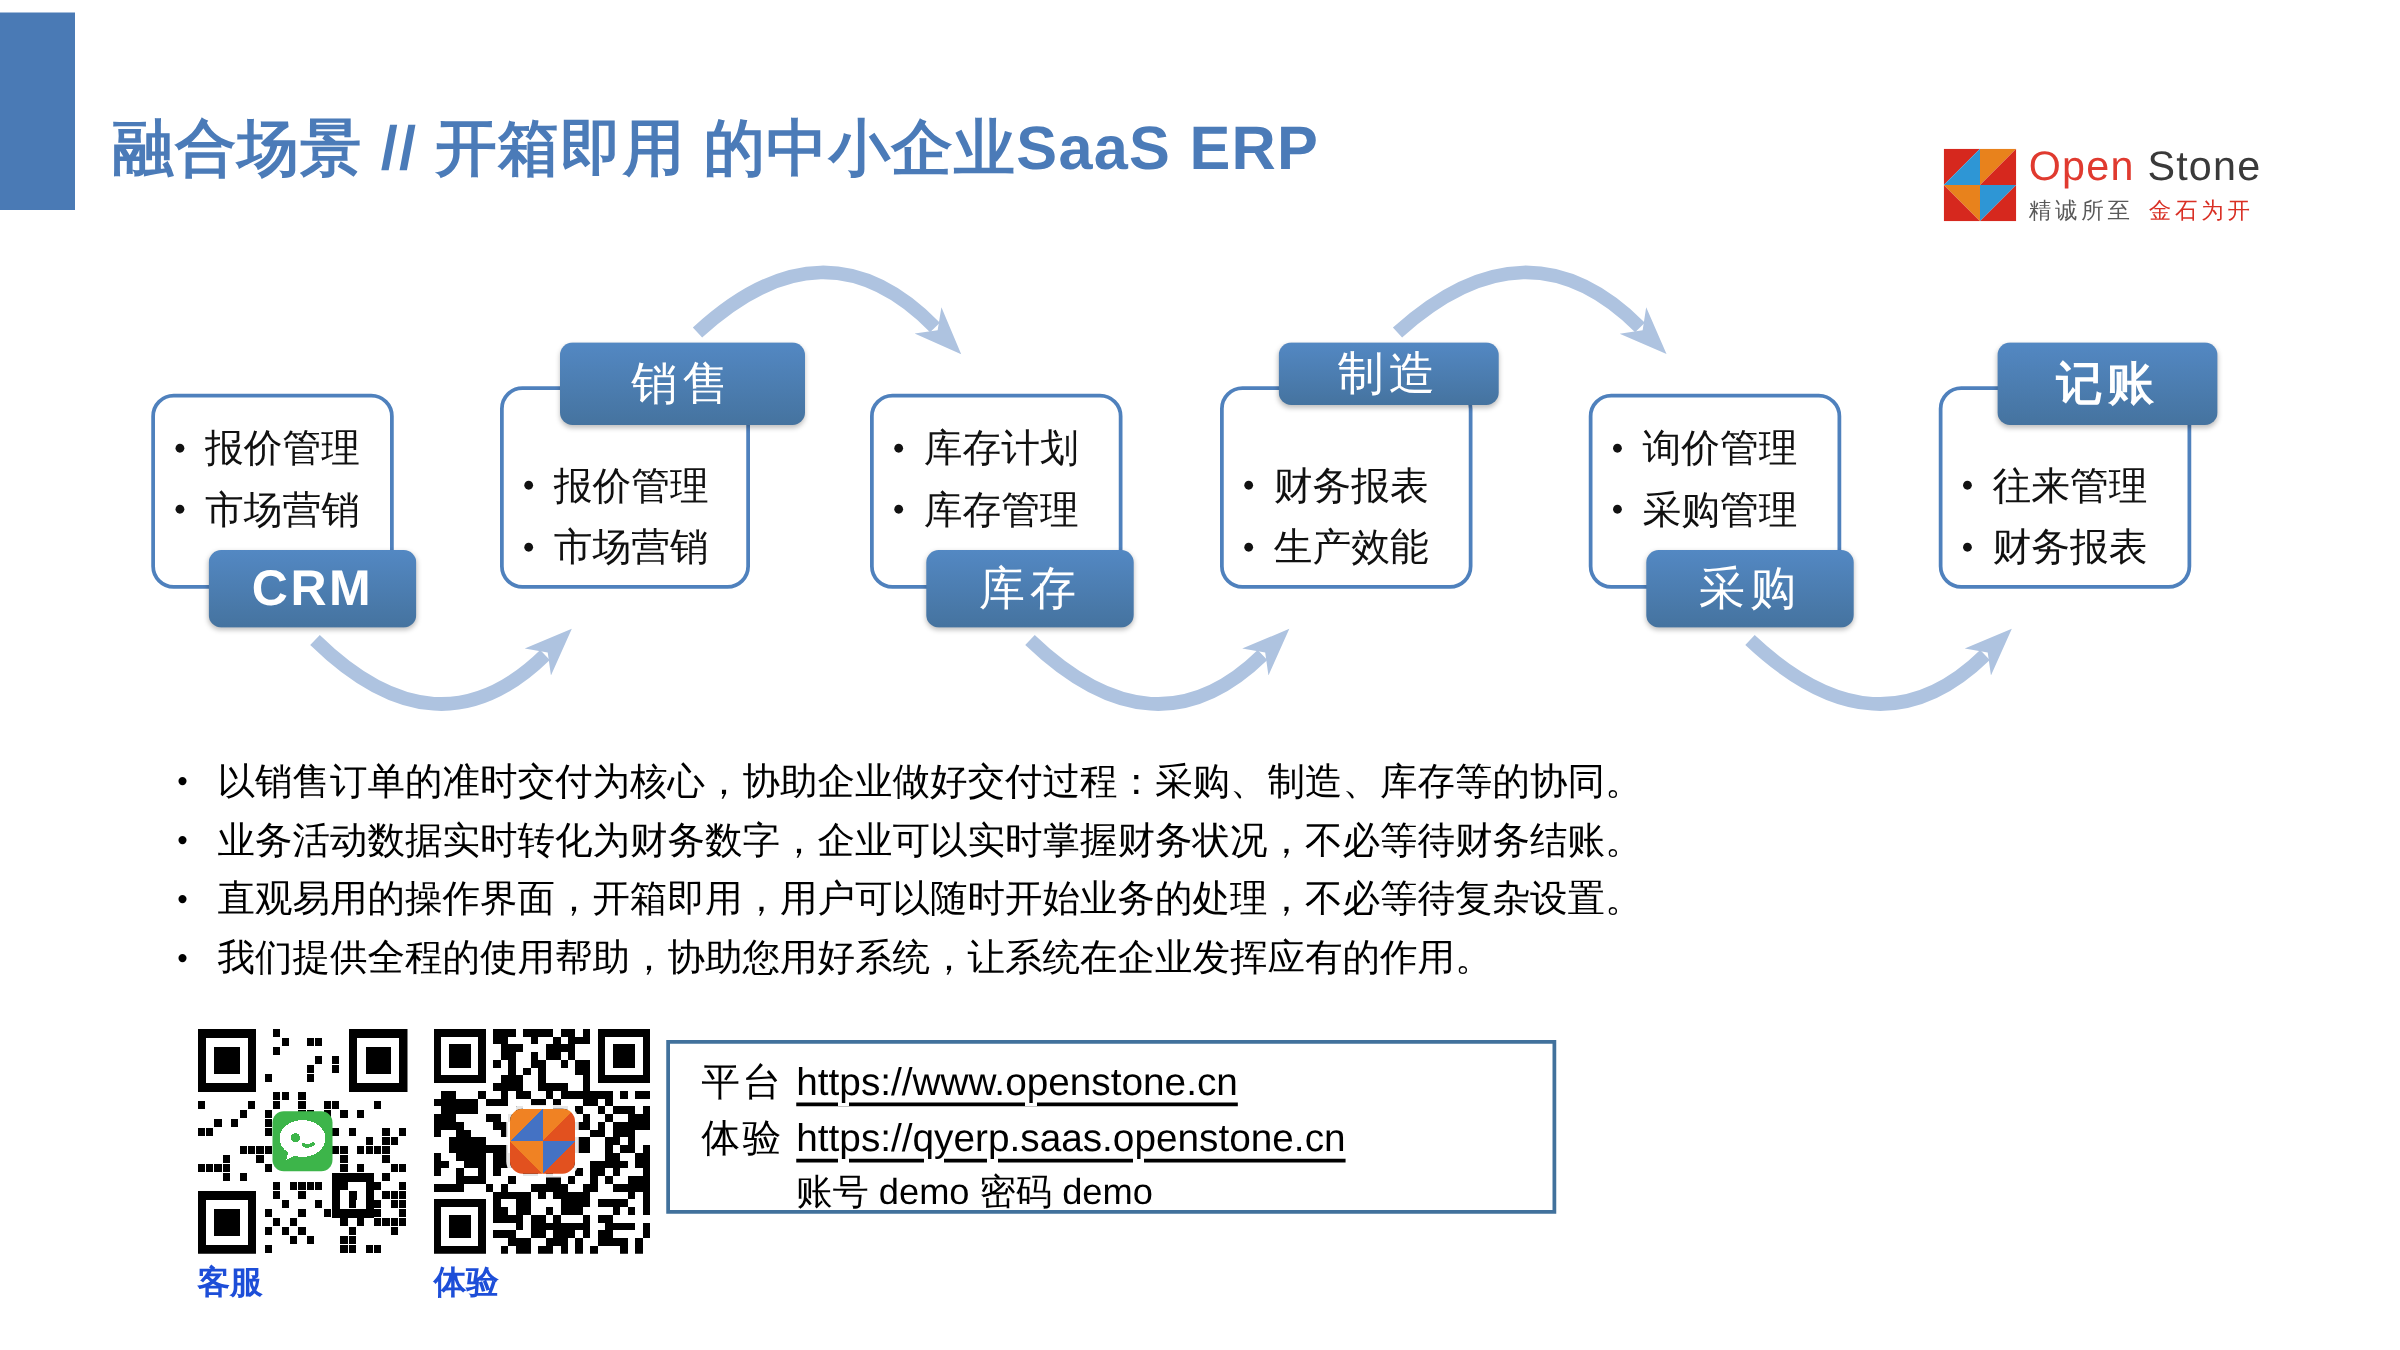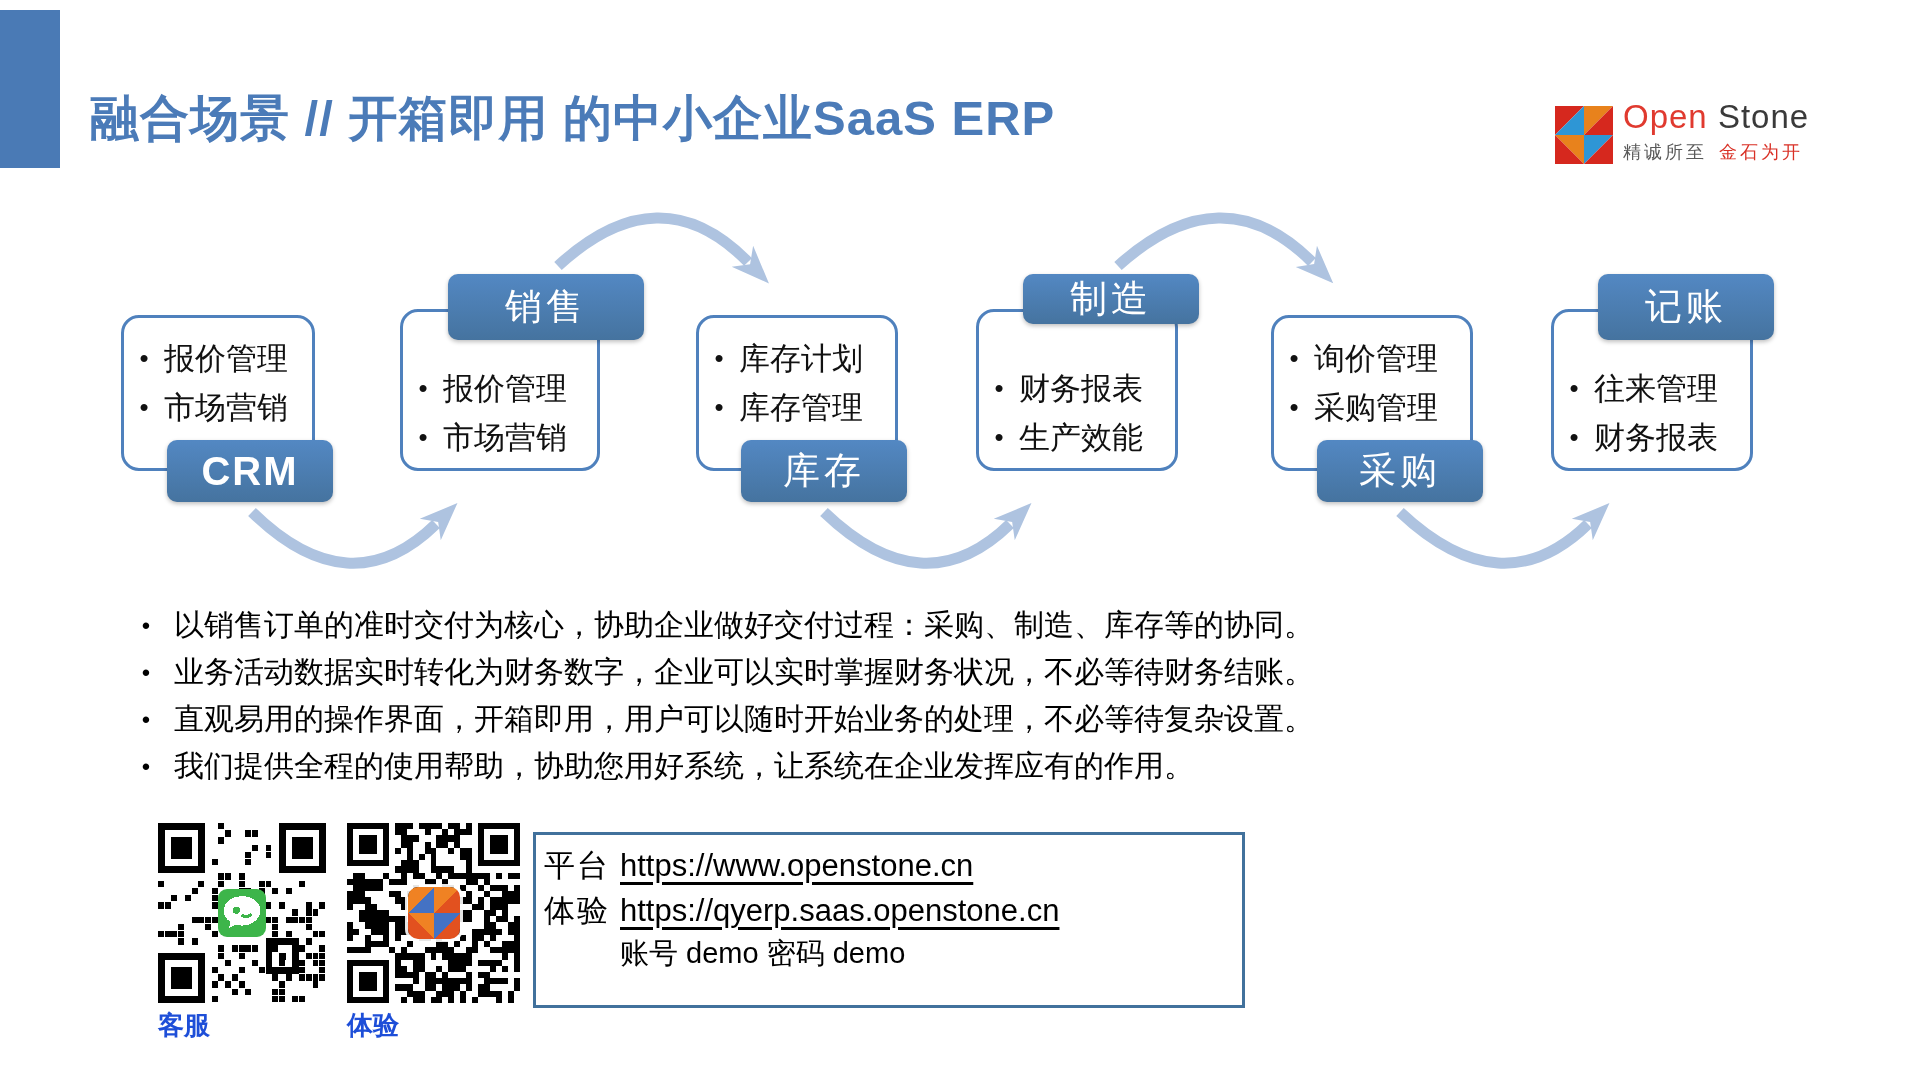--- a/index.html
+++ b/index.html
@@ -5,21 +5,21 @@
   html,body{margin:0;padding:0;background:#fff;}
   body{width:1920px;height:1080px;position:relative;overflow:hidden;
        font-family:"Liberation Sans","DejaVu Sans",sans-serif;}
   .slide{position:absolute;inset:0;background:#ffffff;}
 
   
   .accent-bar{position:absolute;left:0;top:10px;width:60px;height:158px;background:#4a7ab5;}
   .title{position:absolute;left:90px;top:86px;margin:0;font-size:49px;font-weight:700;
          color:#4b7bb8;letter-spacing:1px;white-space:nowrap;}
 
-  .logo{position:absolute;left:1555px;top:100px;display:flex;align-items:flex-end;}
+  .logo{position:absolute;left:1555px;top:116px;display:flex;align-items:center;}
   .logo-mark{width:58px;height:58px;display:block;}
   .logo-text{margin-left:10px;}
   .logo-name{font-size:33px;line-height:34px;letter-spacing:1px;}
   .logo-name .open{color:#e03a2f;}
   .logo-name .stone{color:#3a3a3a;}
   .logo-tagline{margin-top:6px;font-size:18px;letter-spacing:3px;white-space:nowrap;}
   .logo-tagline .tg{color:#595959;}
   .logo-tagline .tr{color:#d93025;margin-left:4px;}
 
   
@@ -39,43 +39,43 @@
 
   .node-label{position:absolute;z-index:3;background:linear-gradient(#5388c3,#45739f);
               background-color:#4a7cb8;border-radius:10px;color:#fff;display:flex;
               align-items:center;justify-content:center;box-shadow:0 2px 4px rgba(0,0,0,.25);
               letter-spacing:4px;white-space:nowrap;}
   .l1{left:167px;top:440px;width:166px;height:62px;font-size:40px;letter-spacing:2px;font-weight:bold;}
   .l2{left:448px;top:274px;width:196px;height:66px;font-size:37px;}
   .l3{left:741px;top:440px;width:166px;height:62px;font-size:37px;}
   .l4{left:1023px;top:274px;width:176px;height:50px;font-size:37px;}
   .l5{left:1317px;top:440px;width:166px;height:62px;font-size:37px;}
-  .l6{left:1598px;top:274px;width:176px;height:66px;font-size:37px;}
+  .l6{left:1598px;top:274px;width:176px;height:66px;font-size:37px;font-weight:bold;}
 
   
   .key-points{position:absolute;left:118px;top:602px;margin:0;padding:0;list-style:none;z-index:2;}
   .key-points li{display:flex;align-items:center;height:47px;font-size:30px;color:#000;white-space:nowrap;}
   .key-points .kp-dot{width:56px;flex:0 0 56px;text-align:center;font-size:24px;}
 
   
   .qr{position:absolute;z-index:2;}
   .qr svg{width:100%;height:100%;display:block;shape-rendering:crispEdges;}
   .qr1{left:158px;top:823px;width:168px;height:180px;}
   .qr2{left:347px;top:823px;width:173px;height:180px;}
   .qr-center{position:absolute;left:50%;top:50%;transform:translate(-50%,-50%);}
   .qr1-icon{width:48px;height:48px;border-radius:9px;background:#3db54a;display:flex;
             align-items:center;justify-content:center;}
   .qr2-icon{width:52px;height:52px;border-radius:10px;overflow:hidden;box-shadow:0 0 0 3px rgba(255,255,255,.9);}
   .qr-label{position:absolute;z-index:2;font-size:26px;font-weight:700;color:#1d4ed8;text-align:left;}
   .ql1{left:158px;top:1008px;width:168px;}
   .ql2{left:347px;top:1008px;width:173px;}
 
   
-  .url-panel{position:absolute;left:533px;top:832px;width:712px;height:176px;z-index:2;
-             border:3px solid #41719c;box-sizing:border-box;background:#fff;padding:8px 0 0 8px;}
+  .url-panel{position:absolute;left:533px;top:832px;width:712px;height:139px;z-index:2;
+             border:3px solid #41719c;box-sizing:border-box;background:#fff;padding:8px 0 0 25px;}
   .url-row{display:flex;align-items:center;height:45px;font-size:31px;color:#000;white-space:nowrap;}
   .url-row .lbl{width:76px;flex:0 0 76px;letter-spacing:2px;}
   .url-row .url{color:#000;text-decoration:underline;text-underline-offset:6px;cursor:pointer;}
   .url-row.creds{height:42px;font-size:29px;}
   .url-row.creds .plain{margin-left:0;}
 </style>
 </head>
 <body>
 
 <div class="slide">

